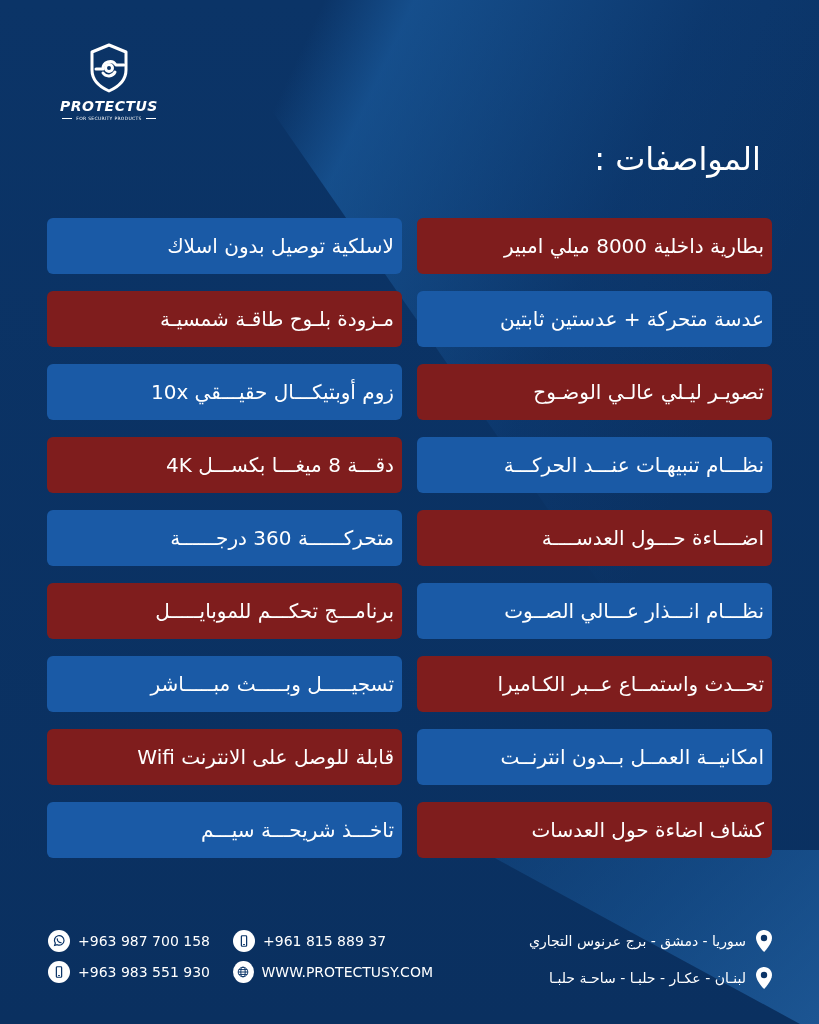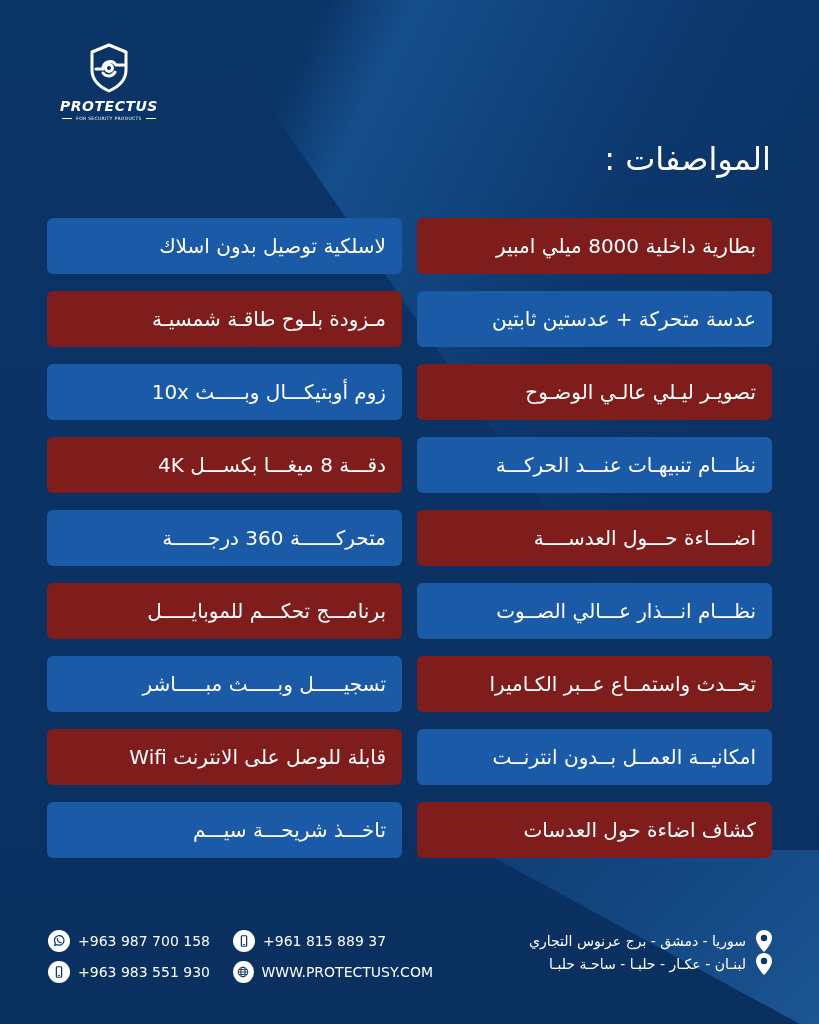--- a/index.html
+++ b/index.html
@@ -39,37 +39,37 @@
     font-weight: bold; font-size: 14px; letter-spacing: 0.5px;
     font-style: italic;
   }
   .logo .tag {
     margin-top: 2px; font-size: 4.5px; letter-spacing: 0.3px;
     display: flex; align-items: center; gap: 4px; white-space: nowrap;
   }
   .logo .tag .line { width: 10px; height: 1px; background: #fff; }
 
   .title {
-    position: absolute; right: 48px; top: 140px;
+    position: absolute; right: 58px; top: 140px;
     font-size: 32px; font-weight: normal; direction: rtl;
     font-family: "DejaVu Sans", sans-serif;
   }
 
   .grid {
     position: absolute; left: 47px; top: 218px; width: 725px;
     display: grid;
     grid-template-columns: 355px 355px;
     column-gap: 15px;
     row-gap: 17px;
     direction: rtl;
   }
   .spec {
     height: 56px; border-radius: 6px;
     display: flex; align-items: center;
-    padding: 0 16px;
+    padding: 0 8px;
     direction: rtl;
     font-size: 20px; white-space: nowrap; overflow: hidden;
     font-family: "DejaVu Sans", sans-serif;
   }
   .spec.gray { background: #7f1d1d; }
   .spec.blue { background: #1a5aa6; }
 
   .footer-left {
     position: absolute; left: 48px; top: 930px;
     display: grid; grid-template-columns: 185px 200px; row-gap: 9px;
@@ -78,21 +78,21 @@
   .contact { display: flex; align-items: center; gap: 8px; height: 22px; }
   .contact .ic {
     width: 22px; height: 22px; border-radius: 50%; background: #fff;
     display: flex; align-items: center; justify-content: center;
     color: #0b3467; font-size: 12px;
   }
   .contact .ic svg { width: 14px; height: 14px; }
 
   .footer-right {
     position: absolute; right: 45px; top: 930px;
-    display: flex; flex-direction: column; row-gap: 1px;
+    display: flex; flex-direction: column; row-gap: 15px;
     direction: rtl; font-size: 14px;
   }
   .addr { display: flex; align-items: center; gap: 8px; height: 22px; }
   .addr svg { width: 20px; height: 24px; }
 </style>
 </head>
 <body>
 
 <div class="bg">
   <div class="streak-top"></div>
@@ -126,21 +126,21 @@
   <div class="spec blue">
       <span>عدسة متحركة + عدستين ثابتين</span>
     </div>
   <div class="spec gray">
       <span>مـزودة بلـوح طاقـة شمسيـة</span>
     </div>
   <div class="spec gray">
       <span>تصويـر ليـلي عالـي الوضـوح</span>
     </div>
   <div class="spec blue">
-      <span>زوم أوبتيكـــال وبـــــث 10x</span>
+      <span>زوم أوبتيكـــال حقيـــقي 10x</span>
     </div>
   <div class="spec blue">
       <span>نظـــام تنبيهـات عنـــد الحركـــة</span>
     </div>
   <div class="spec gray">
       <span>دقـــة 8 ميغـــا بكســـل 4K</span>
     </div>
   <div class="spec gray">
       <span>اضــــاءة حـــول العدســــة</span>
     </div>

